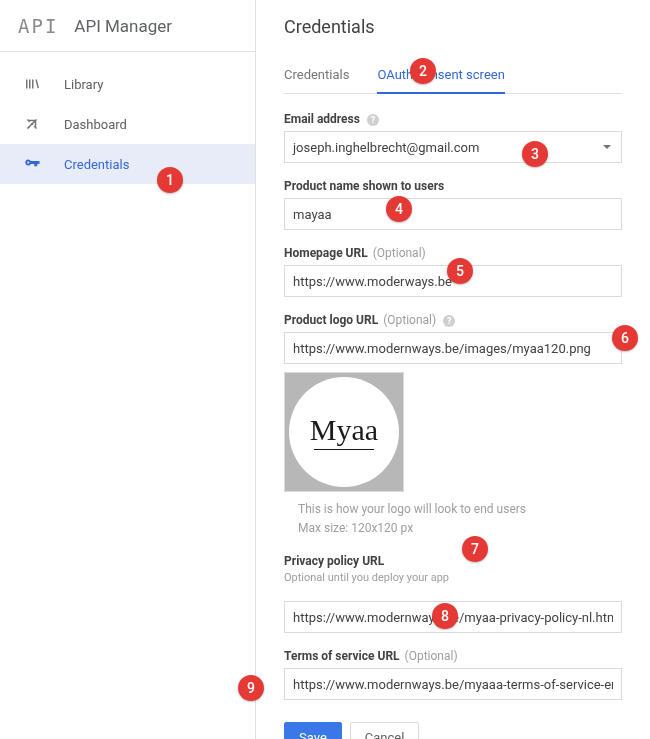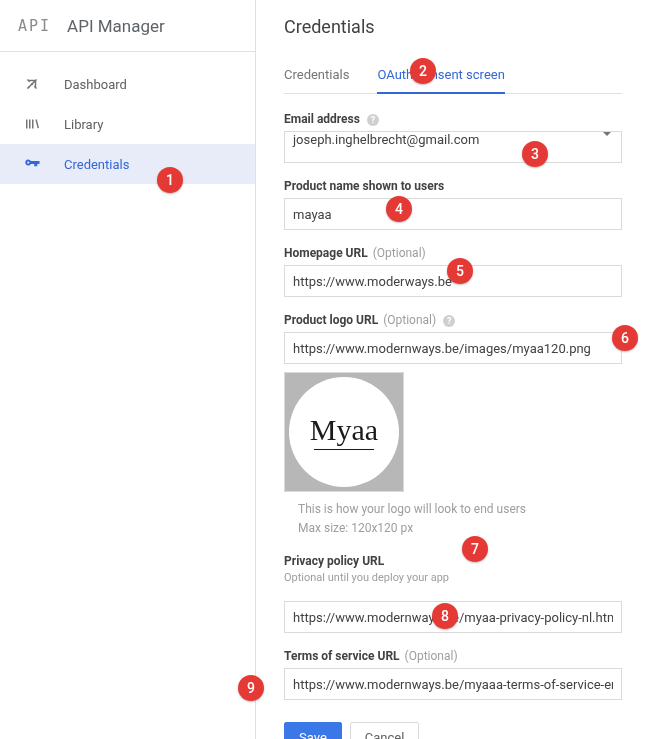--- a/index.html
+++ b/index.html
@@ -24,21 +24,21 @@
       display: flex;
       align-items: center;
       height: 52px;
       padding: 0 18px;
       border-bottom: 1px solid #e0e0e0;
     }
     .api-logo {
       font-family: monospace;
       font-weight: 300;
       color: #8a8a8a;
-      font-size: 15px;
+      font-size: 19px;
       letter-spacing: 2px;
       margin-right: 16px;
       text-align: center;
     }
     .sidebar-title {
       font-size: 17px;
       color: #5f6368;
       font-weight: 400;
     }
     .nav-list { padding-top: 12px; }
@@ -132,21 +132,21 @@
       height: 32px;
       border: 1px solid #dadada;
       padding: 0 8px;
       font-size: 13px;
       color: #424242;
       background: #fff;
       font-family: inherit;
     }
     .select-input {
       display: flex;
-      align-items: flex-start;
+      align-items: center;
       justify-content: space-between;
       cursor: pointer;
       padding-right: 10px;
     }
     .select-caret {
       width: 0; height: 0;
       border-left: 4px solid transparent;
       border-right: 4px solid transparent;
       border-top: 4px solid #757575;
     }
@@ -238,34 +238,34 @@
 <div class="container">
   <div class="sidebar">
     <div class="sidebar-header">
       <span class="api-logo">API</span>
       <span class="sidebar-title">API Manager</span>
     </div>
     <div class="nav-list">
       <div class="nav-item">
         <span class="icon">
           <svg viewBox="0 0 24 24" width="18" height="18">
+              <path d="M4 6h2v12H4zM8 6h2v12H8zM12 6h2v12h-2zM16.5 6.2l1.9-.5 3 11.6-1.9.5z"></path>
+            </svg>
+        </span>
+        <span>Library</span>
+      </div>
+      <div class="nav-item">
+        <span class="icon">
+          <svg viewBox="0 0 24 24" width="18" height="18">
               <path d="M4 12l1.4 1.4L11 7.8V20h2V7.8l5.6 5.6L20 12l-8-8-8 8z" transform="rotate(45 12 12)"></path>
               <circle cx="12" cy="12" r="1.5"></circle>
               <path d="M6 6l3 3M18 6l-3 3M6 18l3-3M18 18l-3-3" stroke="#757575" stroke-width="1.5" fill="none"></path>
             </svg>
         </span>
         <span>Dashboard</span>
-      </div>
-      <div class="nav-item">
-        <span class="icon">
-          <svg viewBox="0 0 24 24" width="18" height="18">
-              <path d="M4 6h2v12H4zM8 6h2v12H8zM12 6h2v12h-2zM16.5 6.2l1.9-.5 3 11.6-1.9.5z"></path>
-            </svg>
-        </span>
-        <span>Library</span>
       </div>
       <div class="nav-item active">
         <span class="icon">
           <svg viewBox="0 0 24 24" width="18" height="18">
               <path d="M7 14a4 4 0 1 1 3.5-6H22v4h-3v3h-4v-3h-4.5A4 4 0 0 1 7 14zm0-2.5A1.5 1.5 0 1 0 7 8.5a1.5 1.5 0 0 0 0 3z"></path>
             </svg>
         </span>
         <span>Credentials</span>
       </div>
     </div>

